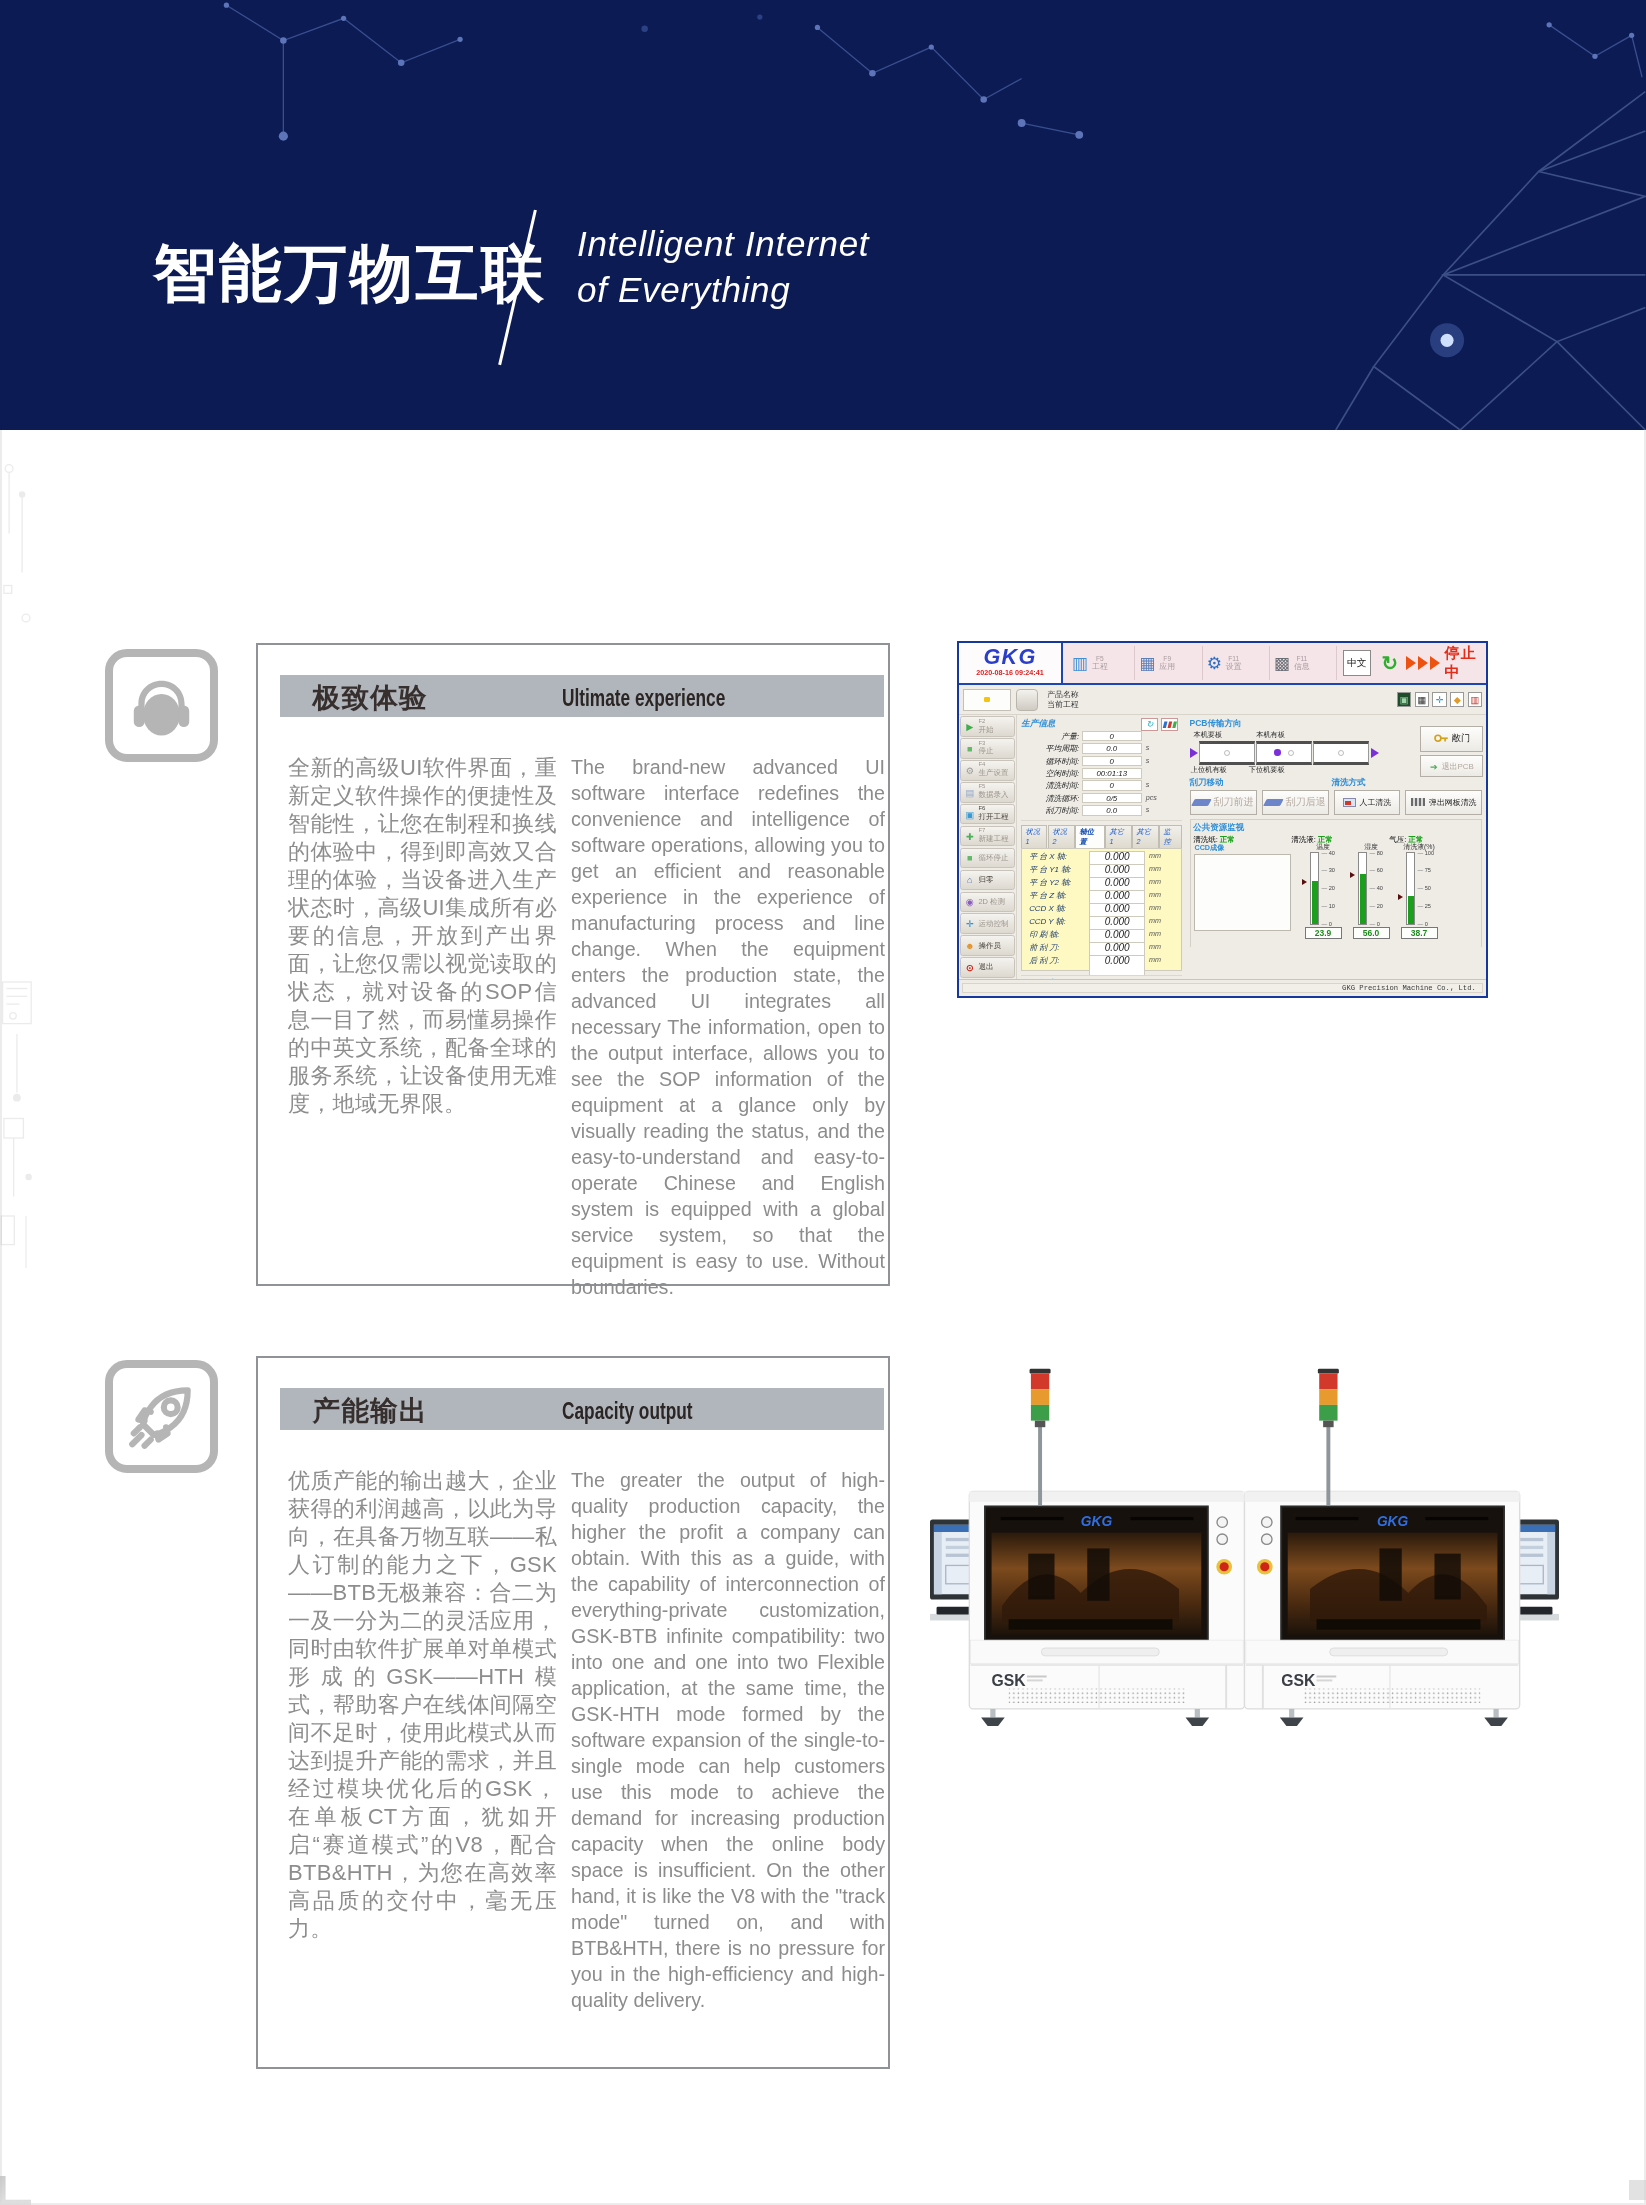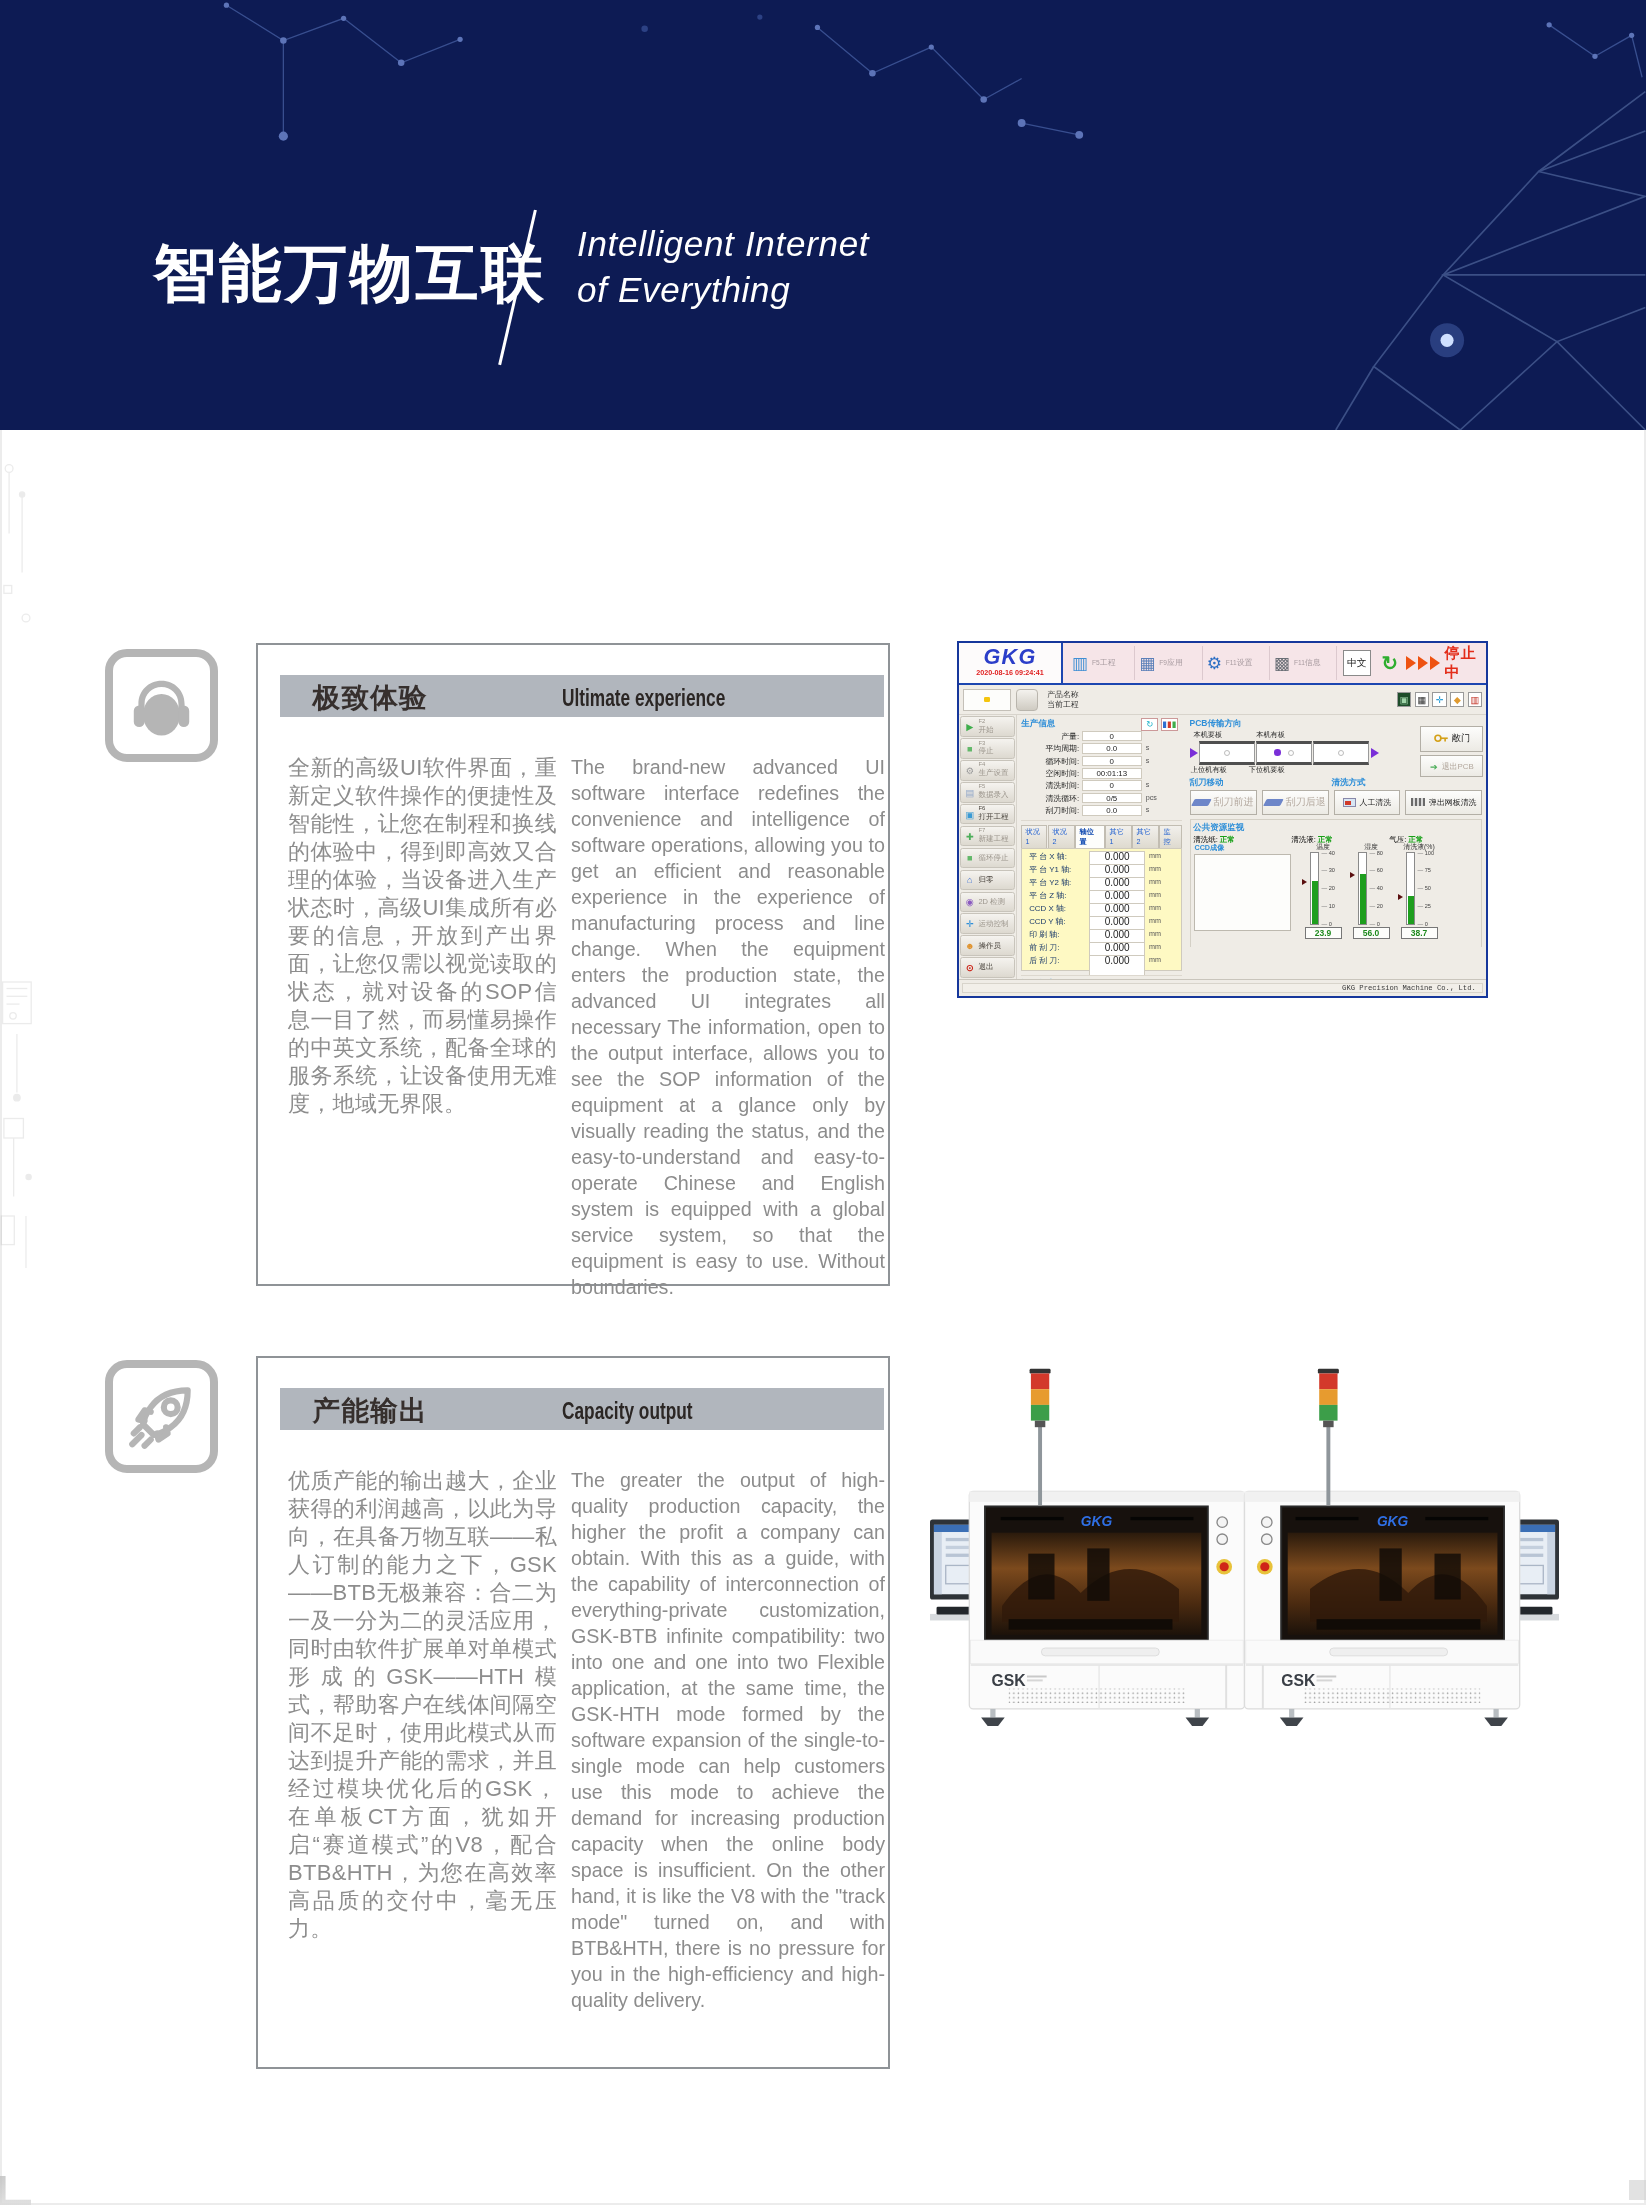--- a/index.html
+++ b/index.html
@@ -38,21 +38,21 @@
   
   .gkg { position:absolute; left:957px; top:641px; width:531px; height:357px; border:2.6px solid #16379b;
     background:#efece6; display:flex; flex-direction:column; font-size:7.9px; overflow:hidden; }
   .gkg-top { height:42px; background:#f6e5e8; border-bottom:2px solid #1c46b0; display:flex; align-items:stretch; flex:0 0 auto; }
   .logo-box { width:104px; border-right:2px solid #1c46b0; background:#fdfbfb; text-align:center; padding-top:2.6px; }
   .logo-text { color:#2b3ec9; font-weight:900; font-style:italic; font-size:21.6px; letter-spacing:1.3px; line-height:22px; }
   .logo-date { color:#e01f1f; font-size:7.2px; font-weight:bold; }
   .tools { flex:1; display:flex; align-items:center; padding-left:5.2px; }
   .tool { width:73px; height:34px; display:flex; align-items:center; gap:3.9px; border-right:0.7px solid #dcc9ce; padding-left:3.9px; }
   .tool .tglyph { font-size:17px; line-height:17px; }
-  .tool .tl { display:flex; flex-direction:row; color:#a89ba0; font-size:7.9px; line-height:8.5px; }
+  .tool .tl { display:flex; flex-direction:column; color:#a89ba0; font-size:7.9px; line-height:8.5px;align-items:center; }
   .tool .tl .fk { font-size:6.6px; }
   .lang-btn { width:31px; height:26px; border:1.3px solid #8a8a8a; background:#fff; color:#222; font-size:9.8px;
     display:flex; align-items:center; justify-content:center; margin:0 5.2px; }
   .go-glyph { color:#2fae2f; font-size:19.7px; font-weight:bold; margin:0 5.2px; }
   .run-status { display:flex; align-items:center; gap:2px; margin-left:2.6px; }
   .run-status .tri { width:0; height:0; border-top:7.2px solid transparent; border-bottom:7.2px solid transparent; border-left:10.5px solid #ee5211; }
   .run-status .txt { color:#e32d1a; font-size:15px; font-weight:bold; margin-left:2.6px; letter-spacing:1.3px; }
 
   .gkg-infobar { height:30px; display:flex; align-items:center; flex:0 0 auto; border-bottom:0.7px solid #d8d4cc; padding:1.3px 3.9px; gap:5.2px; }
   .mini-panel { width:48px; height:22px; background:#fdfdfb; border:0.7px solid #c4c0b8; display:flex; align-items:center; justify-content:center; }
@@ -65,21 +65,21 @@
     font-size:9.2px; background:#fff; }
 
   .gkg-body { flex:1; display:flex; min-height:0; }
   .gkg-side { width:68px; display:flex; flex-direction:column; padding:0.7px 1.3px; border-right:0.7px solid #d8d4cc; }
   .side-btn { flex:1; margin:0.7px 0; border:0.7px solid #c8c4bb; border-radius:2.6px; background:linear-gradient(#f5f3ef,#ddd9d0);
     display:flex; align-items:center; gap:3.3px; padding-left:3.3px; color:#9b958c; font-size:7.5px; overflow:hidden; }
   .side-btn .sg { font-size:9.2px; width:10.5px; text-align:center; }
   .side-btn.en { color:#4a453e; }
   .side-btn .skey { font-size:5.9px; display:block; line-height:5.9px; }
 
-  .gkg-main { width:197px; padding:2.6px 3.9px; display:flex; flex-direction:column; }
+  .gkg-main { width:197px; padding:2.6px 3.9px; display:flex; flex-direction:column;font-style:italic; }
   .group-title { color:#2f8fd8; font-size:8.5px; font-weight:bold; }
   .prod-rows { margin-top:1.3px; }
   .prow, .arow { display:flex; align-items:flex-start; height:12.4px; }
   .arow { height:13px; }
   .prow .pl { width:58px; text-align:right; color:#222; font-size:7.9px; }
   .prow .pv { width:60px; margin-left:2.6px; background:#fff; border:0.7px solid #cfcabe; text-align:center; font-size:7.9px; color:#222; height:10.5px; line-height:9.8px; }
   .prow .pu { width:19.7px; margin-left:3.9px; color:#555; font-size:7.2px; }
   .prod-icons { position:absolute; right:3.9px; top:0; display:flex; gap:2.6px; }
   .prod-icons .pi { width:17px; height:13px; border:0.7px solid #c99; background:#fff; display:flex; align-items:center; justify-content:center; font-size:8.5px; }
   .prod-group { position:relative; border-bottom:0.7px solid #ddd8cf; padding-bottom:2.6px; }

